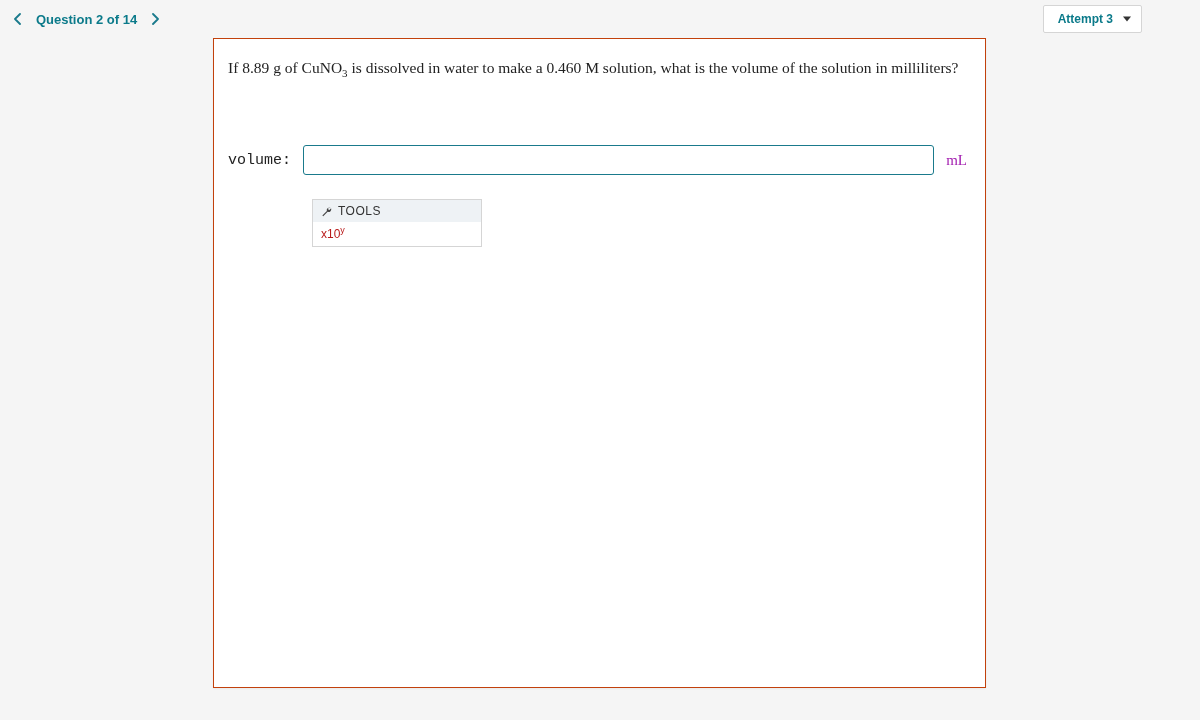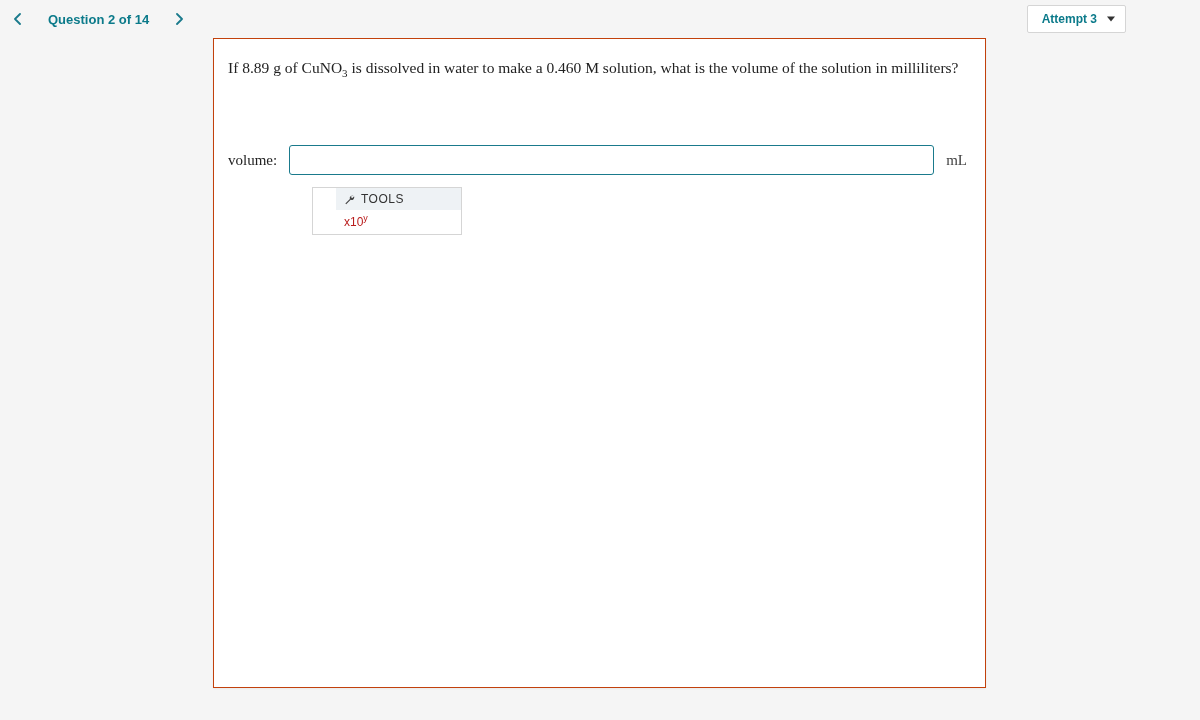--- a/index.html
+++ b/index.html
@@ -8,21 +8,21 @@
   .header {
     display: flex;
     align-items: center;
     justify-content: space-between;
     padding: 10px 8px;
     height: 38px;
   }
   .nav-left {
     display: flex;
     align-items: center;
-    gap: 20px;
+    gap: 8px;
   }
   .chev {
     width: 20px;
     height: 20px;
     display: flex;
     align-items: center;
     justify-content: center;
     color: #1a7a8c;
     cursor: pointer;
     font-size: 14px;
@@ -39,21 +39,21 @@
     padding: 6px 28px 6px 14px;
     font-size: 12px;
     color: #0b7a8a;
     font-weight: 600;
     position: relative;
     border-radius: 2px;
     cursor: pointer;
     display: flex;
     align-items: center;
     gap: 12px;
-    margin-right: 66px;
+    margin-right: 50px;
   }
   .attempt-btn .caret {
     position: absolute;
     right: 10px;
     top: 50%;
     transform: translateY(-50%);
     width: 0; height: 0;
     border-left: 4px solid transparent;
     border-right: 4px solid transparent;
     border-top: 5px solid #333;
@@ -78,46 +78,45 @@
   }
   .question-text sub { font-size: 11px; }
 
   .answer-row {
     display: flex;
     align-items: center;
     gap: 12px;
     padding: 64px 14px 0 14px;
   }
   .answer-label {
-    font-family: Liberation Serif, serif;
+    font-family: Liberation Mono, monospace;
     font-size: 15px;
     color: #222;
   }
   .answer-input {
     flex: 1;
     height: 30px;
     border: 1px solid #1a7a8c;
     border-radius: 3px;
     padding: 4px 8px;
     font-size: 14px;
     outline: none;
   }
   .unit {
     font-family: Georgia, "Times New Roman", serif;
     font-size: 15px;
-    color: #404040;
+    color: #a21caf;
     padding-right: 4px;
   }
 
   .tools-box {
-    margin: 12px 0 0 98px;
-    width: 150px;
+    margin: 24px 0 0 98px;
+    width: 170px;
     border: 1px solid #d5d5d5;
     font-size: 12px;
-    padding-left: 23px;
   }
   .tools-header {
     background: #eef2f5;
     padding: 4px 8px;
     display: flex;
     align-items: center;
     gap: 6px;
     color: #333;
     font-weight: 500;
     letter-spacing: 0.5px;

